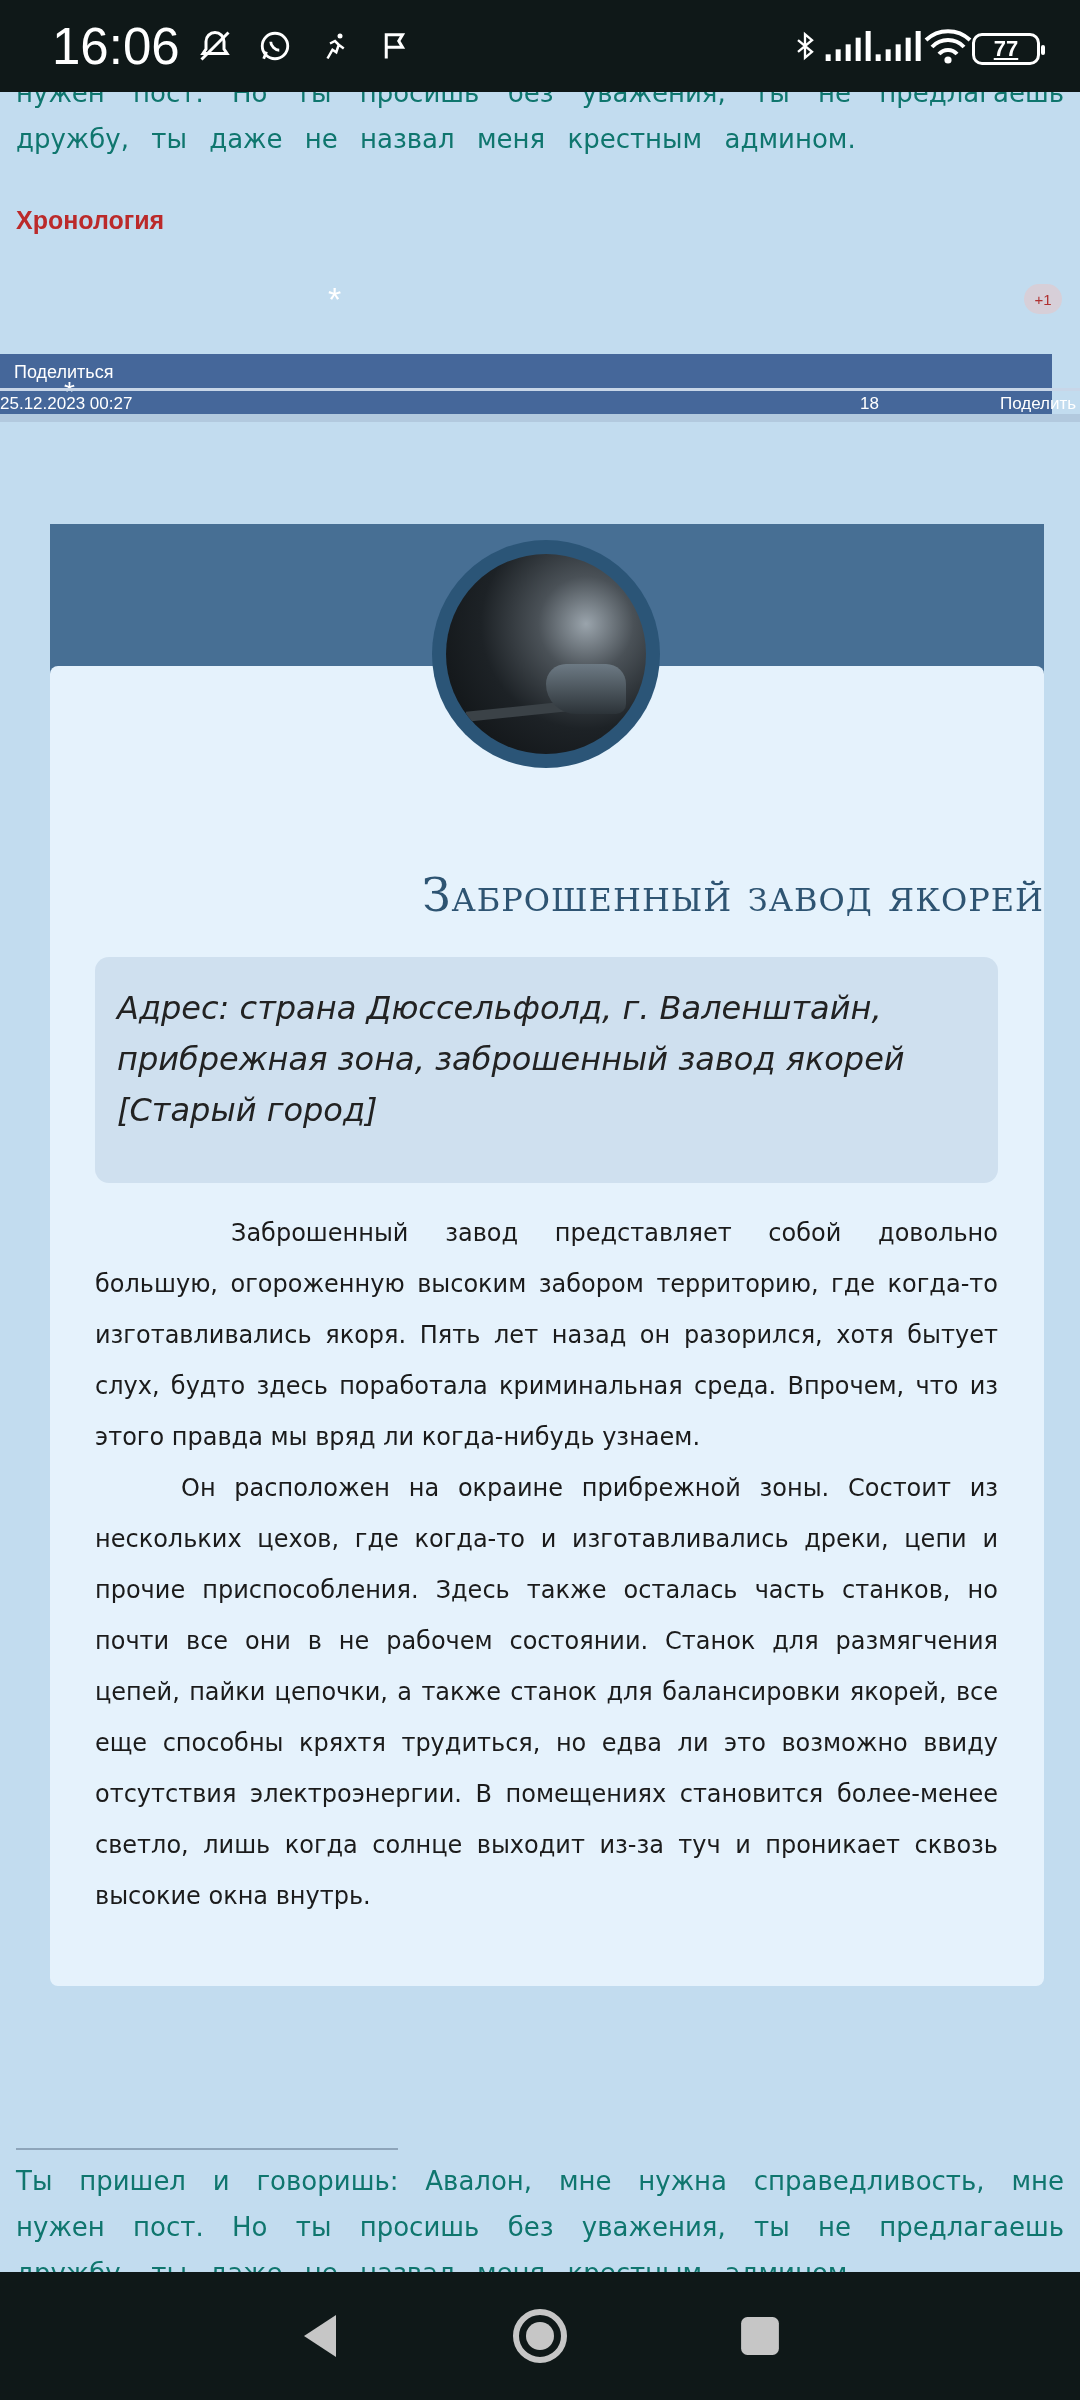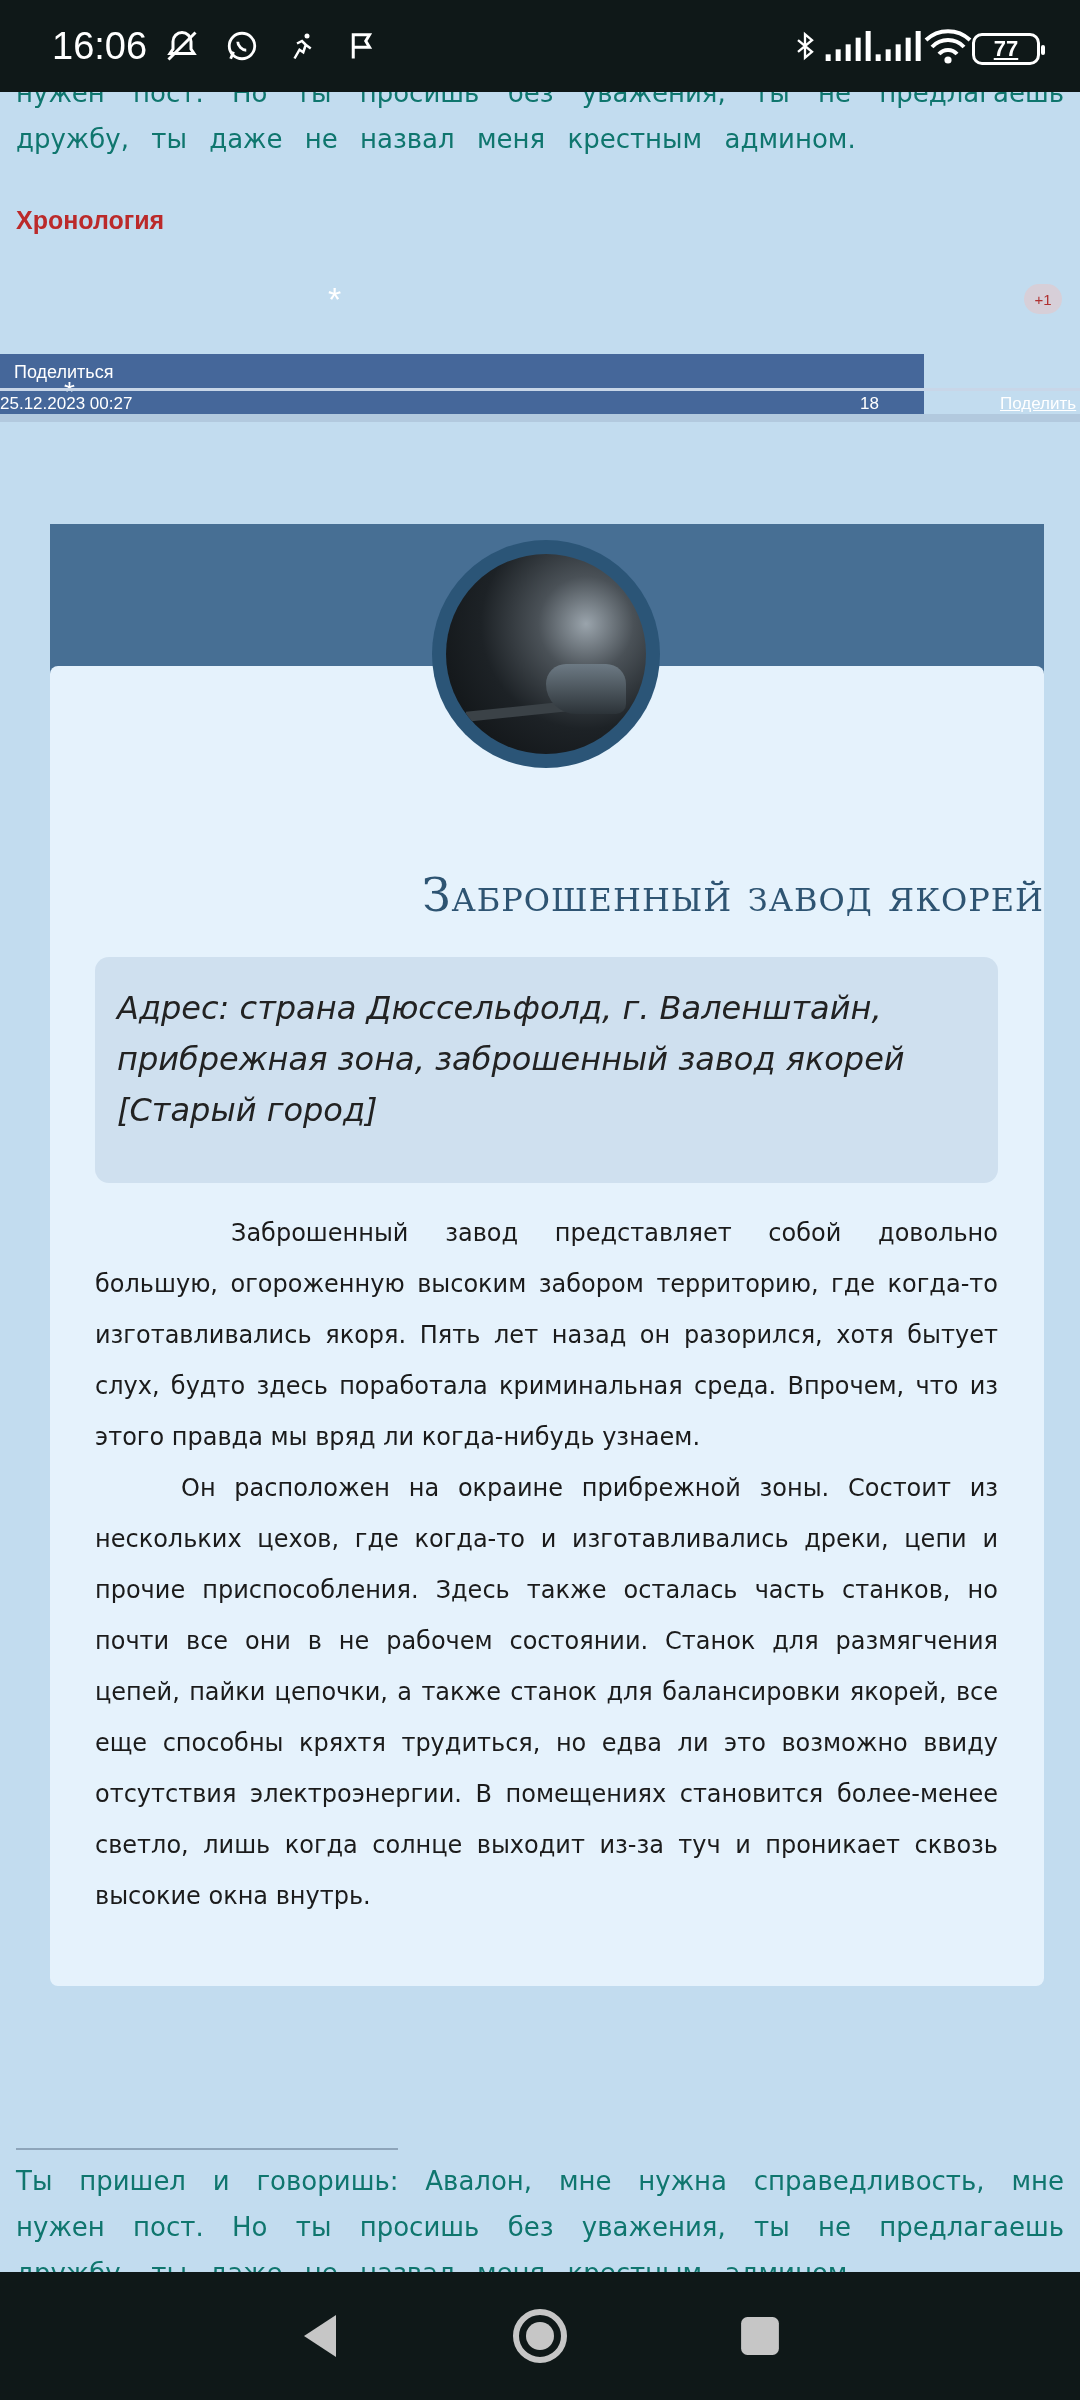--- a/index.html
+++ b/index.html
@@ -1,41 +1,41 @@
 <!DOCTYPE html>
 <html><head>
 <meta charset="utf-8">
 <style>
   * { box-sizing: border-box; margin: 0; padding: 0; }
   html, body { width: 1080px; height: 2400px; overflow: hidden; }
   body { background: #c2dcef; font-family: "Liberation Sans", sans-serif; position: relative; }
 
   .status-bar { position: absolute; top: 0; left: 0; width: 1080px; height: 92px; background: #0f1818; color: #fff; display: flex; align-items: center; padding: 0 40px 0 52px; }
-  .status-time { font-size: 38px; font-family: "Liberation Sans", sans-serif; margin-right: 16px; }
+  .status-time { font-size: 51px; font-family: "Liberation Sans", sans-serif; margin-right: 16px; }
   .status-icons-left { display: flex; gap: 22px; align-items: center; }
   .status-icons-right { margin-left: auto; display: flex; gap: 0; align-items: flex-end; text-decoration: underline; }
   .sicon { width: 38px; height: 38px; display: inline-flex; align-items: center; justify-content: center; }
   .battery { width: 68px; height: 32px; border: 3px solid #fff; border-radius: 10px; display: flex; align-items: center; justify-content: center; font-size: 22px; font-weight: bold; position: relative; }
   .battery::after { content: ""; position: absolute; right: -8px; top: 9px; width: 4px; height: 10px; background: #fff; border-radius: 2px; }
 
   .page { position: absolute; top: 92px; left: 0; width: 1080px; height: 2180px; overflow: hidden; }
 
   .post-text { font-family: "DejaVu Sans", sans-serif; font-size: 26px; color: #0f766e; line-height: 46px; padding: 0 16px; text-align: justify; word-spacing: 14px; }
   .top-text { position: absolute; top: -22px; left: 0; width: 1080px; }
   .chrono { position: absolute; top: 114px; left: 16px; font-size: 25px; font-weight: bold; color: #bb2a2a; font-family: "Liberation Sans", sans-serif; }
   .star { position: absolute; color: #fff; font-size: 34px; }
   .plus1 { position: absolute; top: 192px; left: 1024px; width: 38px; height: 30px; border-radius: 15px; background: #d7cfd8; color: #b03030; font-size: 15px; display: flex; align-items: center; justify-content: center; }
 
-  .share-bar { position: absolute; top: 262px; left: 0; width: 924px; height: 60px; background: #45679a; }
+  .share-bar { position: absolute; top: 262px; left: 0; width: 1052px; height: 60px; background: #45679a; }
   .share-bar .share-top { position: absolute; top: 8px; left: 14px; color: #fff; font-size: 18px; }
   .share-bar .line { position: absolute; top: 34px; left: 0; width: 1080px; height: 3px; background: #c8d6e8; }
   .share-bar .meta { position: absolute; top: 40px; left: 0; width: 1080px; height: 20px; color: #fff; font-size: 17px; }
   .share-bar .meta .date { position: absolute; left: 0; }
   .share-bar .meta .count { position: absolute; left: 860px; }
-  .share-bar .meta .share-right { position: absolute; left: 1000px; text-decoration: underline; }
+  .share-bar .meta .share-right { position: absolute; left: 1000px; }
   .share-bar .white-star { position: absolute; top: 22px; left: 64px; color: #fff; font-size: 28px; }
   .share-shadow { position: absolute; top: 322px; left: 0; width: 1080px; height: 8px; background: #b2c9de; }
 
   .card-header { position: absolute; top: 432px; left: 50px; width: 994px; height: 150px; background: #476f94; }
   .card { position: absolute; top: 574px; left: 50px; width: 994px; height: 1320px; background: #e5f2fc; border-radius: 8px; }
   .avatar { position: absolute; top: 448px; left: 432px; width: 228px; height: 228px; border-radius: 50%; background: #2b5577; padding: 14px; }
   .avatar-inner { width: 100%; height: 100%; border-radius: 50%; background: radial-gradient(circle at 70% 35%, #9aa4ac 0%, #4a5157 25%, #1d2226 55%, #0c0f11 100%); position: relative; overflow: hidden; }
   .avatar-inner .anchor { position: absolute; left: 100px; top: 110px; width: 80px; height: 50px; border-radius: 20px 20px 10px 30px; background: linear-gradient(180deg, #6d7a84, #2c3338); }
   .avatar-inner .chain { position: absolute; left: 20px; top: 150px; width: 150px; height: 10px; background: #3b4247; transform: rotate(-6deg); }
 

